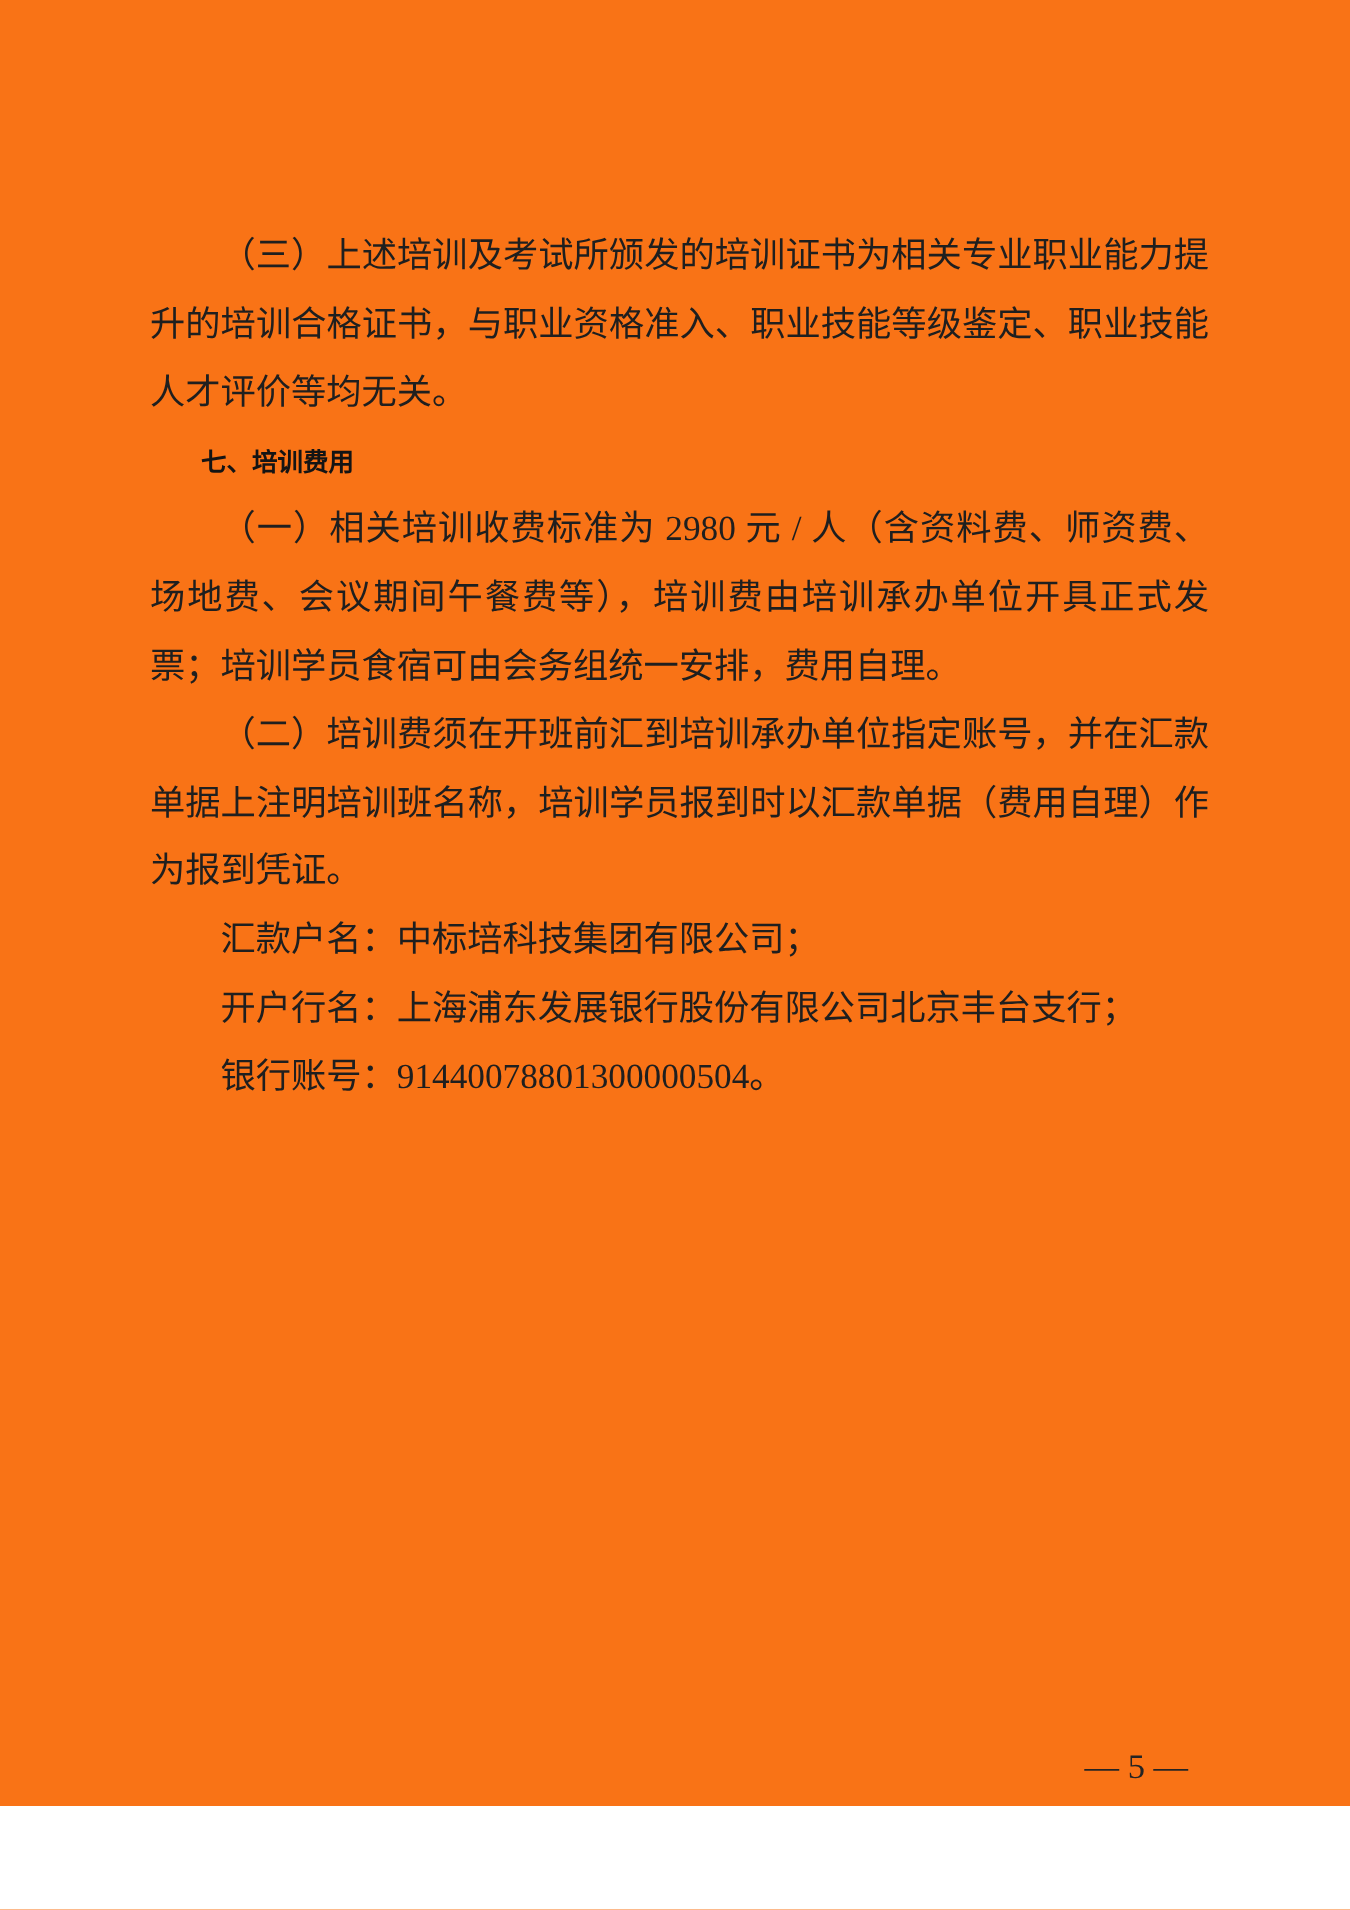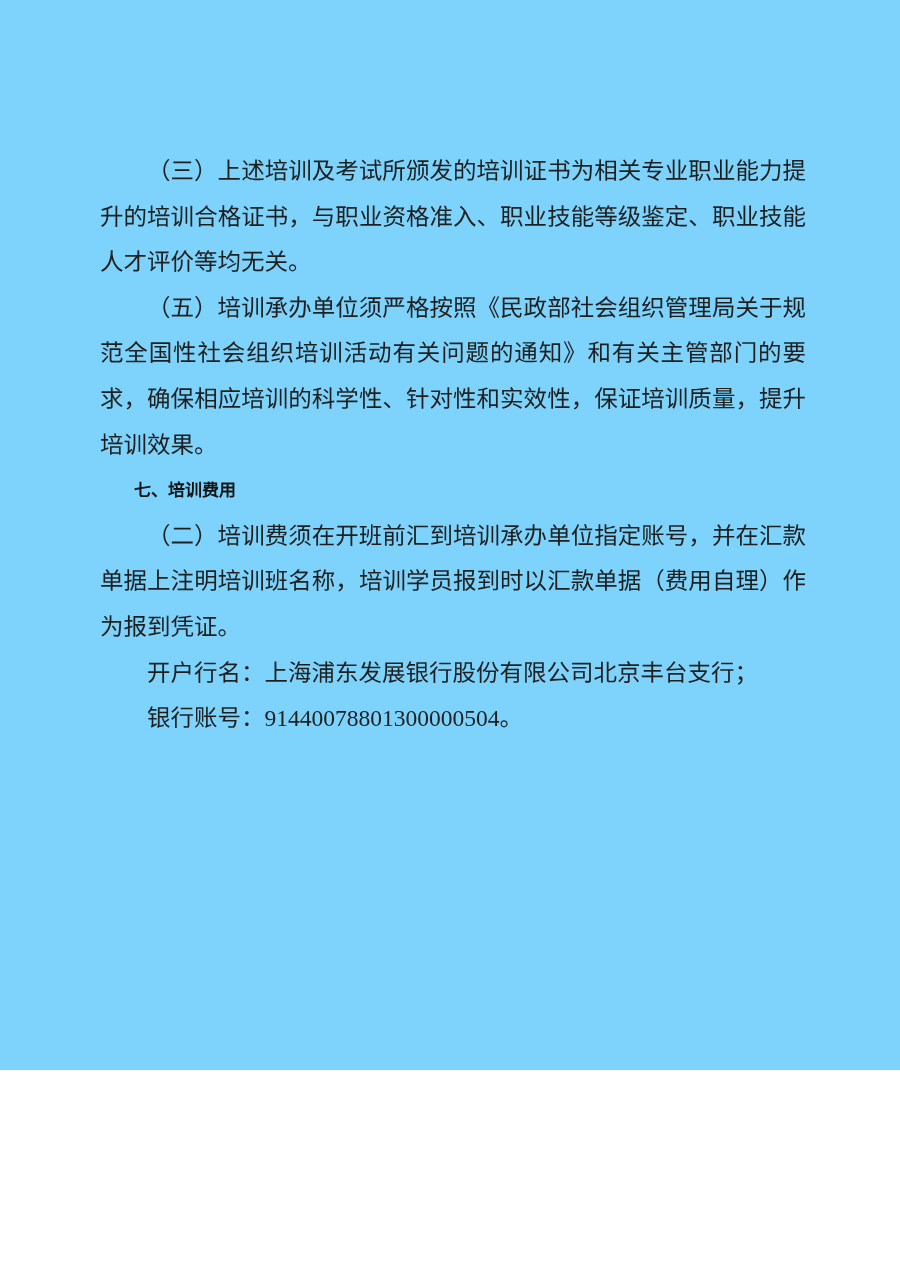--- a/index.html
+++ b/index.html
@@ -3,22 +3,22 @@
 <meta charset="utf-8">
 <style>
   html, body {
     margin: 0;
     padding: 0;
     background: #ffffff;
   }
   .page {
     position: relative;
     width: 900px;
-    height: 1070px;
-    background: #7dd3fc;
+    height: 1204px;
+    background: #f97316;
     overflow: hidden;
     font-family: "Liberation Serif", "DejaVu Serif", serif;
     color: #1f1f1f;
   }
   .body-text {
     position: absolute;
     left: 100px;
     top: 149px;
     width: 706px;
     font-size: 23.5px;
@@ -58,28 +58,29 @@
 </head>
 <body>
 
 <div class="page">
 
   <div class="body-text">
 
     <p class="para">（三）上述培训及考试所颁发的培训证书为相关专业职业能力提升的培训合格证书，与职业资格准入、职业技能等级鉴定、职业技能人才评价等均无关。</p>
 
 
-    <p class="para">（五）培训承办单位须严格按照《民政部社会组织管理局关于规范全国性社会组织培训活动有关问题的通知》和有关主管部门的要求，确保相应培训的科学性、针对性和实效性，保证培训质量，提升培训效果。</p>
 
 
     <h2 class="section-heading">七、培训费用</h2>
 
+    <p class="para">（一）相关培训收费标准为 2980 元 / 人（含资料费、师资费、场地费、会议期间午餐费等），培训费由培训承办单位开具正式发票；培训学员食宿可由会务组统一安排，费用自理。</p>
 
     <p class="para">（二）培训费须在开班前汇到培训承办单位指定账号，并在汇款单据上注明培训班名称，培训学员报到时以汇款单据（费用自理）作为报到凭证。</p>
 
+    <p class="bank-line"><span>汇款户名：</span><span>中标培科技集团有限公司；</span></p>
 
     <p class="bank-line"><span>开户行名：</span><span>上海浦东发展银行股份有限公司北京丰台支行；</span></p>
 
     <p class="bank-line"><span>银行账号：</span><span>91440078801300000504。</span></p>
 
   </div>
 
   <div class="page-footer">— 5 —</div>
 
 </div>

